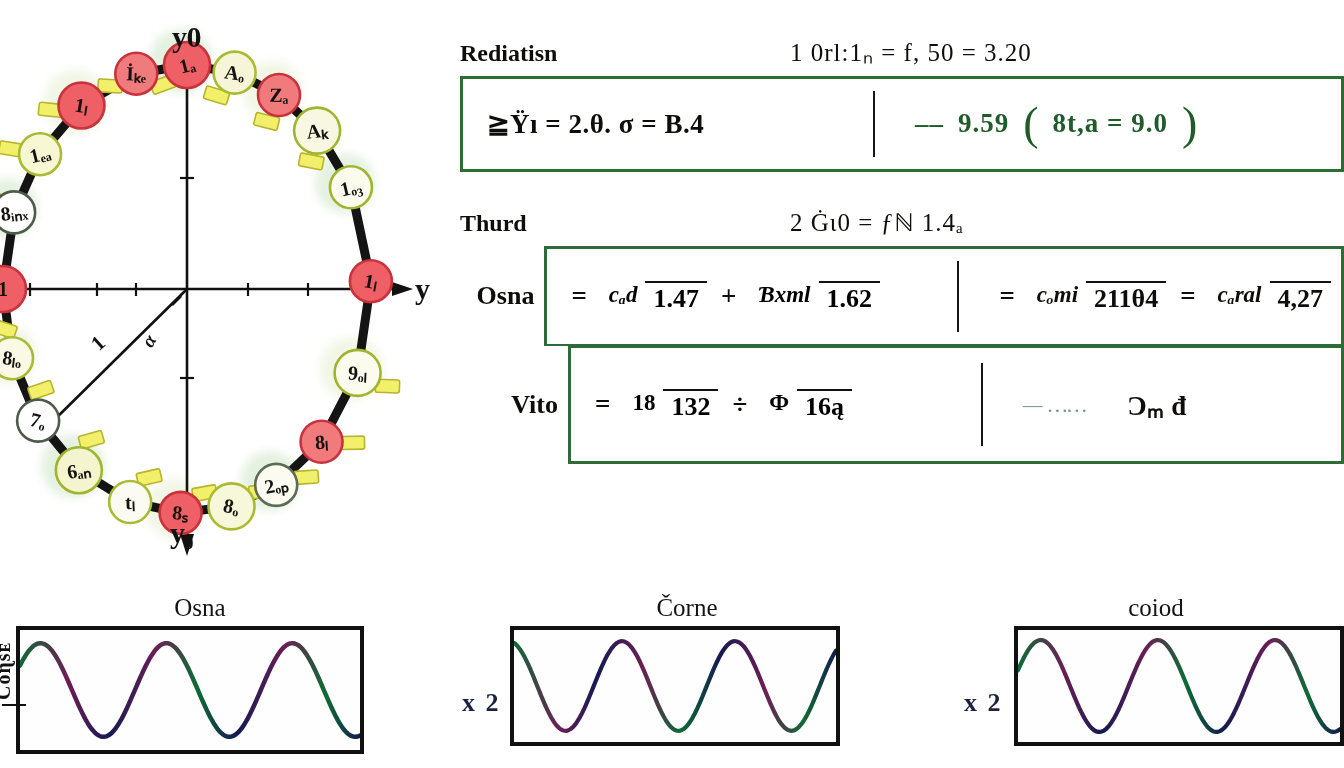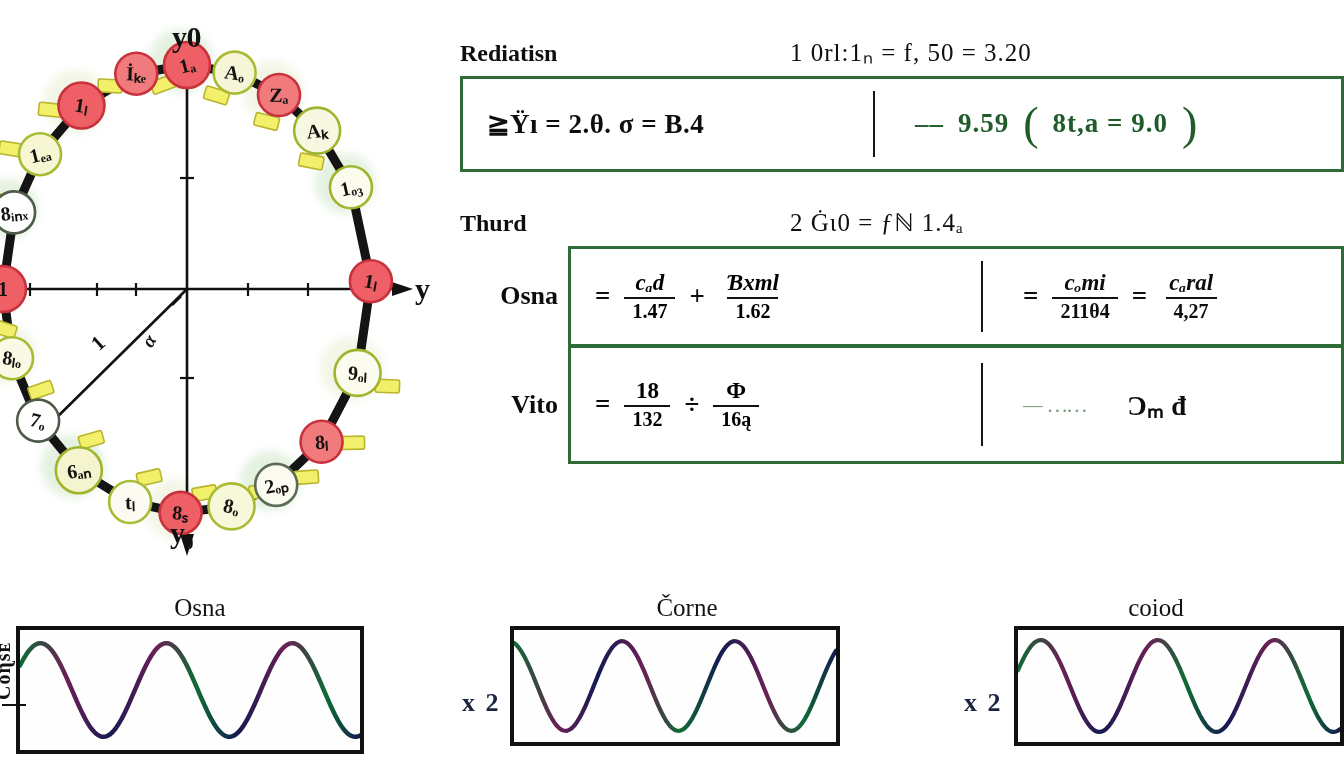--- a/index.html
+++ b/index.html
@@ -69,23 +69,23 @@
   .cell{display:flex;align-items:center;gap:14px;padding:0 10px 0 24px;}
   .cell.left{width:370px;}
   .divider{
     width:2px;background:#161616;align-self:center;
     height:74%;margin:0 6px;
   }
   .cell.right{flex:1;color:#1f5c2a;padding-left:34px;}
   .eqsign{font-size:27px;font-weight:bold;color:#100e0c;}
   .plussign{font-size:27px;font-weight:bold;color:#100e0c;}
 
-  .frac{display:inline-flex;flex-direction:column;align-items:center;line-height:1.05;}
+  .frac{display:inline-flex;align-items:center;line-height:1.05;}
   .frac .num{font-size:23px;font-style:italic;font-weight:bold;padding:0 8px 2px;}
-  .frac .den{font-size:20px;font-weight:bold;border-top:2.5px solid #111;padding:2px 8px 0;}
+  .frac .den{font-size:26px;font-weight:bold;border-top:2.5px solid #111;padding:2px 8px 0;}
 
   .plain-expr{font-size:27px;font-weight:bold;color:#0f0d0b;letter-spacing:0.5px;}
   .green-expr{font-size:27px;font-weight:bold;color:#1f5c2a;letter-spacing:1px;}
   .paren{font-size:46px;font-weight:300;color:#1f5c2a;line-height:0.9;}
   .faint{color:#4e7a55;opacity:.75;font-style:italic;}
 
   
   #waves{position:absolute;left:0;top:578px;width:1344px;height:190px;}
   .wave-cell{position:absolute;top:12px;height:190px;}
   .wave-title{

